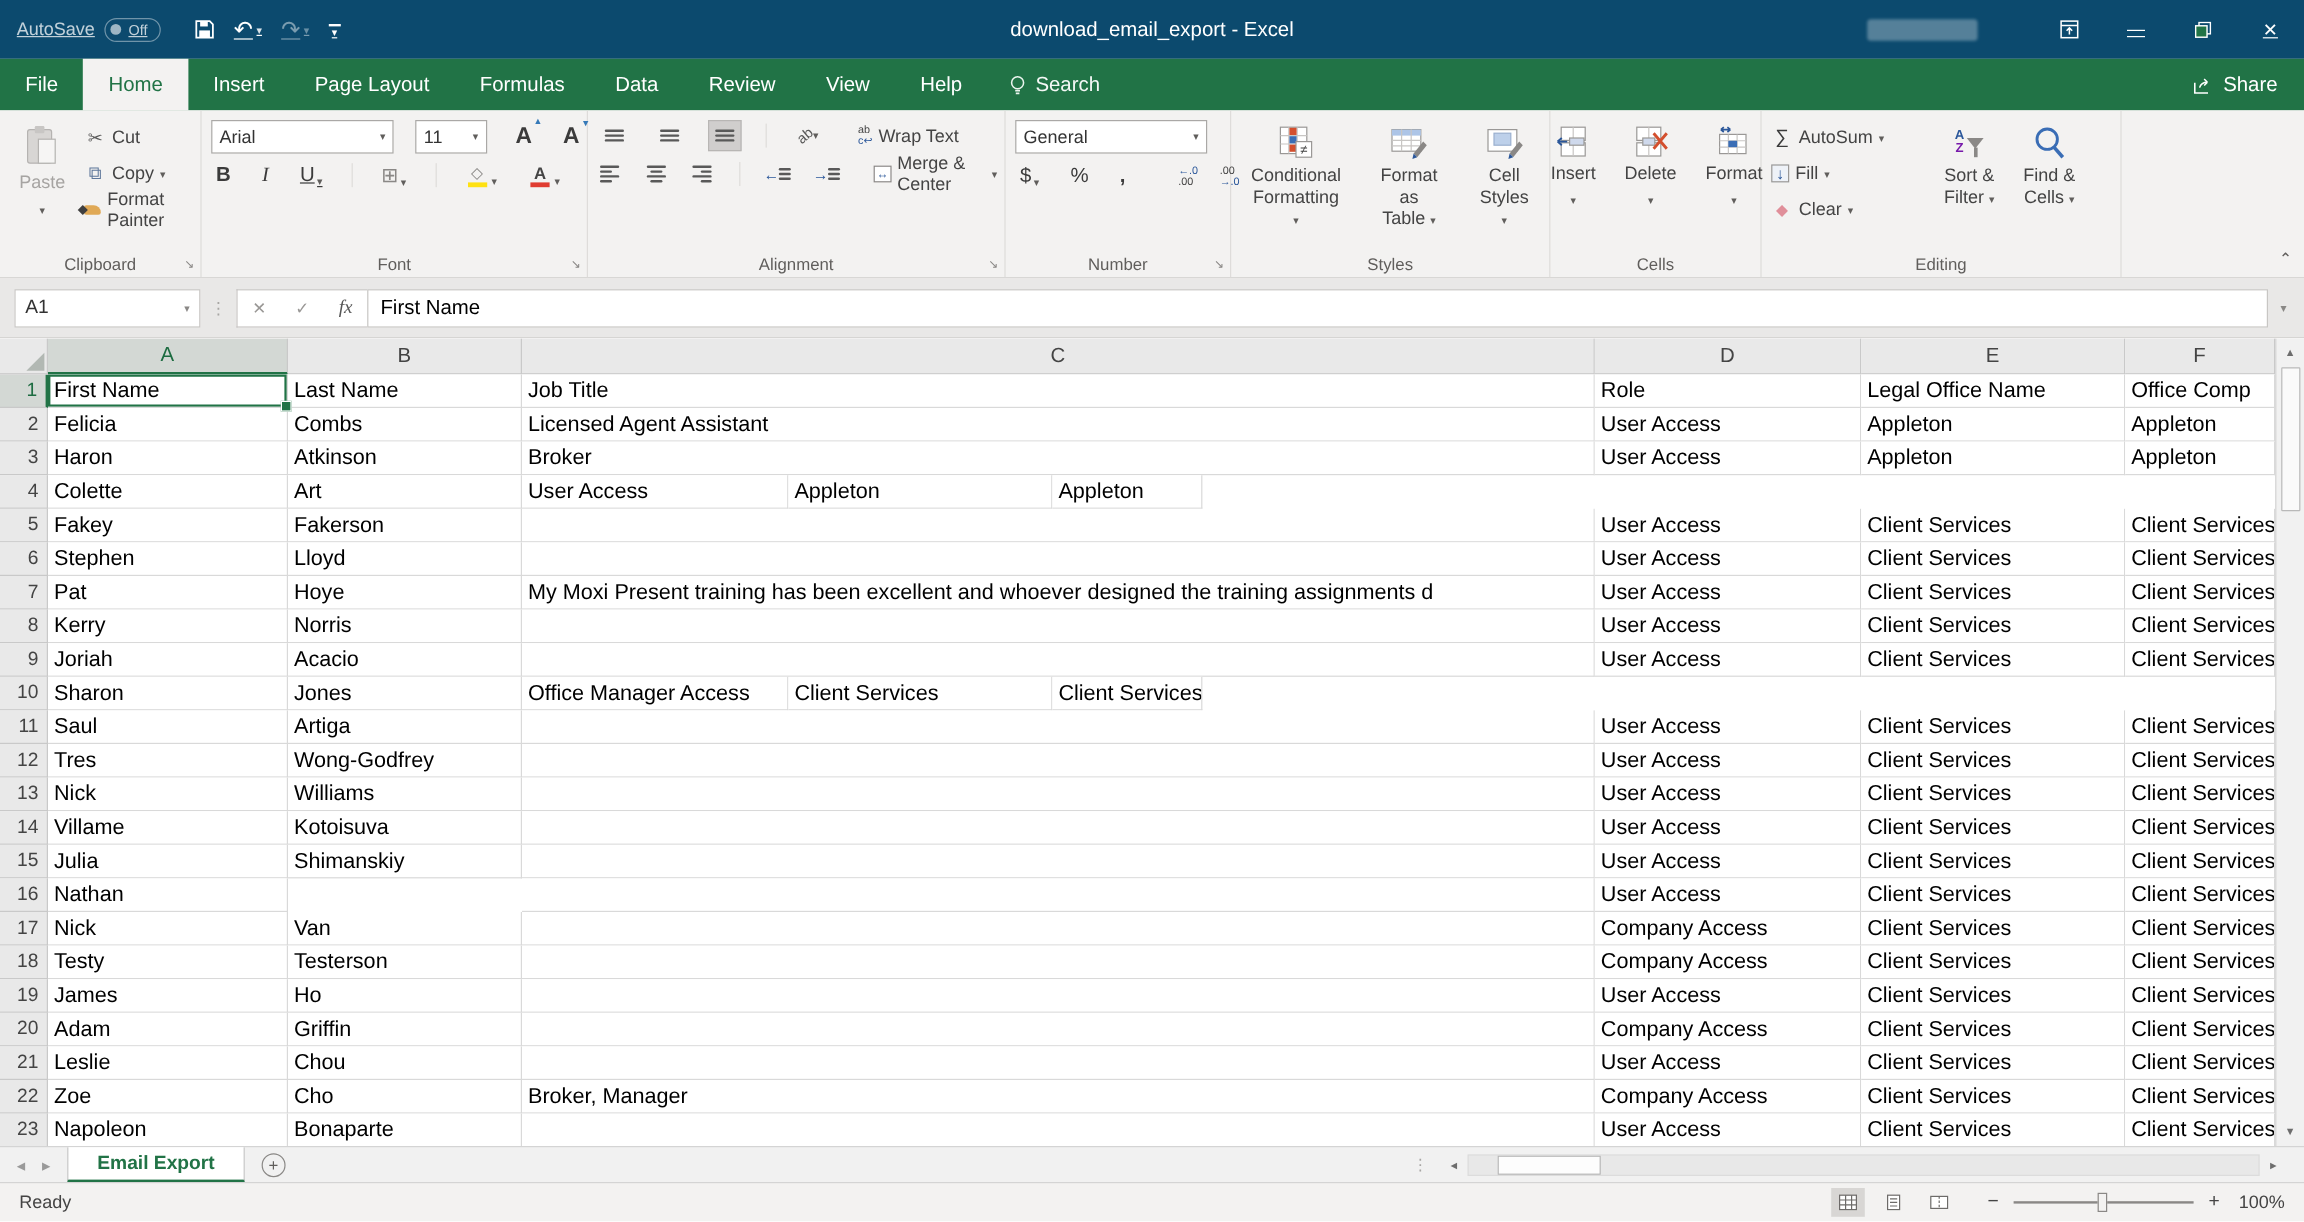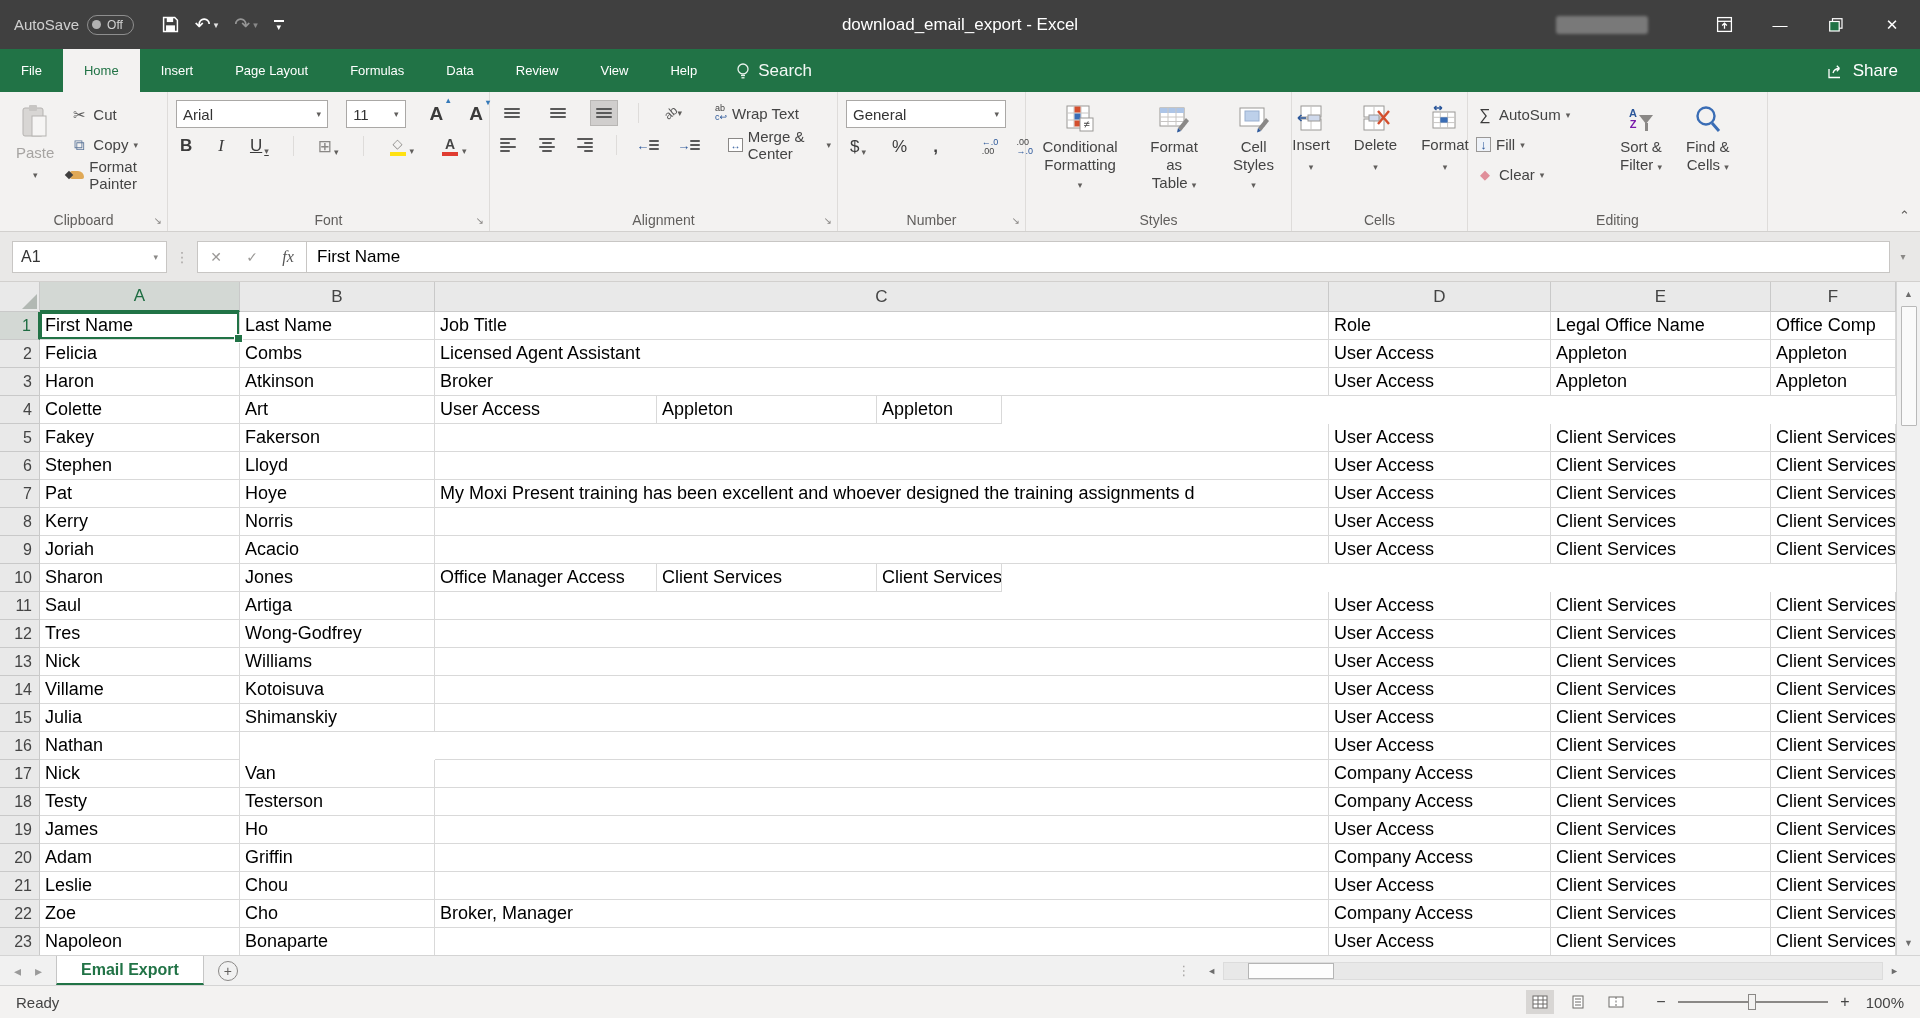--- a/index.html
+++ b/index.html
@@ -1,42 +1,42 @@
 <!DOCTYPE html>
 <html><head>
 <meta charset="utf-8">
 <style>
   * { box-sizing: border-box; margin: 0; padding: 0; }
   html,body { width:1920px; height:1018px; overflow:hidden; }
   body { position:relative; font-family:"Liberation Sans", sans-serif; background:#fff; color:#444; }
   .band { position:absolute; left:0; right:0; }
 
   
-  .titlebar { top:0; height:49px; background:#404040; display:flex; align-items:center; color:#fff; }
+  .titlebar { top:0; height:49px; background:#0c4a6e; display:flex; align-items:center; color:#fff;text-decoration:underline; }
   .autosave { display:flex; align-items:center; gap:8px; margin-left:14px; opacity:.75; }
   .autosave .as-label { font-size:15px; }
   .as-pill { display:flex; align-items:center; gap:6px; border:1px solid rgba(255,255,255,.55); border-radius:10px; padding:2px 10px 2px 4px; }
   .as-dot { width:9px; height:9px; border-radius:50%; background:rgba(255,255,255,.8); }
   .as-state { font-size:12px; }
   .qat { display:flex; align-items:center; gap:16px; margin-left:28px; }
   .qat-btn { display:flex; align-items:center; gap:3px; font-size:19px; color:#fff; cursor:default; }
   .qat-btn .mini-dd { font-size:9px; color:rgba(255,255,255,.85); }
   .qat-btn.dim { opacity:.45; }
   .qat-custom { display:flex; flex-direction:column; align-items:center; line-height:6px; }
   .qat-custom .bar { width:10px; border-top:2px solid #fff; margin-bottom:2px; }
   .qat-custom .dd { font-size:9px; }
   .tb-title { position:absolute; left:0; right:0; text-align:center; font-size:17px; pointer-events:none; }
   .tb-right { margin-left:auto; display:flex; align-items:center; gap:0; height:100%; }
   .user-blur { width:92px; height:18px; border-radius:3px; background:rgba(255,255,255,.3); filter:blur(1.5px); margin-right:48px; }
   .winbtn { width:56px; height:100%; display:flex; align-items:center; justify-content:center; font-size:15px; color:#fff; }
   .winbtn svg { display:block; }
 
   
   .tabrow { top:49px; height:43px; background:#217346; display:flex; align-items:stretch; color:#fff; }
-  .rtab { display:flex; align-items:center; padding:0 21px; font-size:13px; cursor:default; }
+  .rtab { display:flex; align-items:center; padding:0 21px; font-size:17px; cursor:default; }
   .rtab.active { background:#f3f2f1; color:#217346; }
   .searchbox { display:flex; align-items:center; gap:8px; padding:0 18px; font-size:17px; color:rgba(255,255,255,.95); }
   .share { margin-left:auto; display:flex; align-items:center; gap:8px; padding:0 22px; font-size:17px; }
 
   
   .ribbon { top:92px; height:140px; background:#f3f2f1; border-bottom:1px solid #d2d0ce; display:flex; align-items:stretch; }
   .rgroup { position:relative; border-right:1px solid #dedcda; padding:8px 6px 24px 8px; display:flex; gap:8px; }
   .rgroup-label { position:absolute; bottom:3px; left:0; right:0; text-align:center; font-size:14px; color:#605e5c; }
   .dlg { position:absolute; bottom:5px; right:5px; font-size:10px; color:#8a8886; }
   .bigbtn { display:flex; flex-direction:column; align-items:center; justify-content:flex-start; gap:4px; padding:4px 8px; font-size:15px; color:#444; text-align:center; line-height:18px; }

